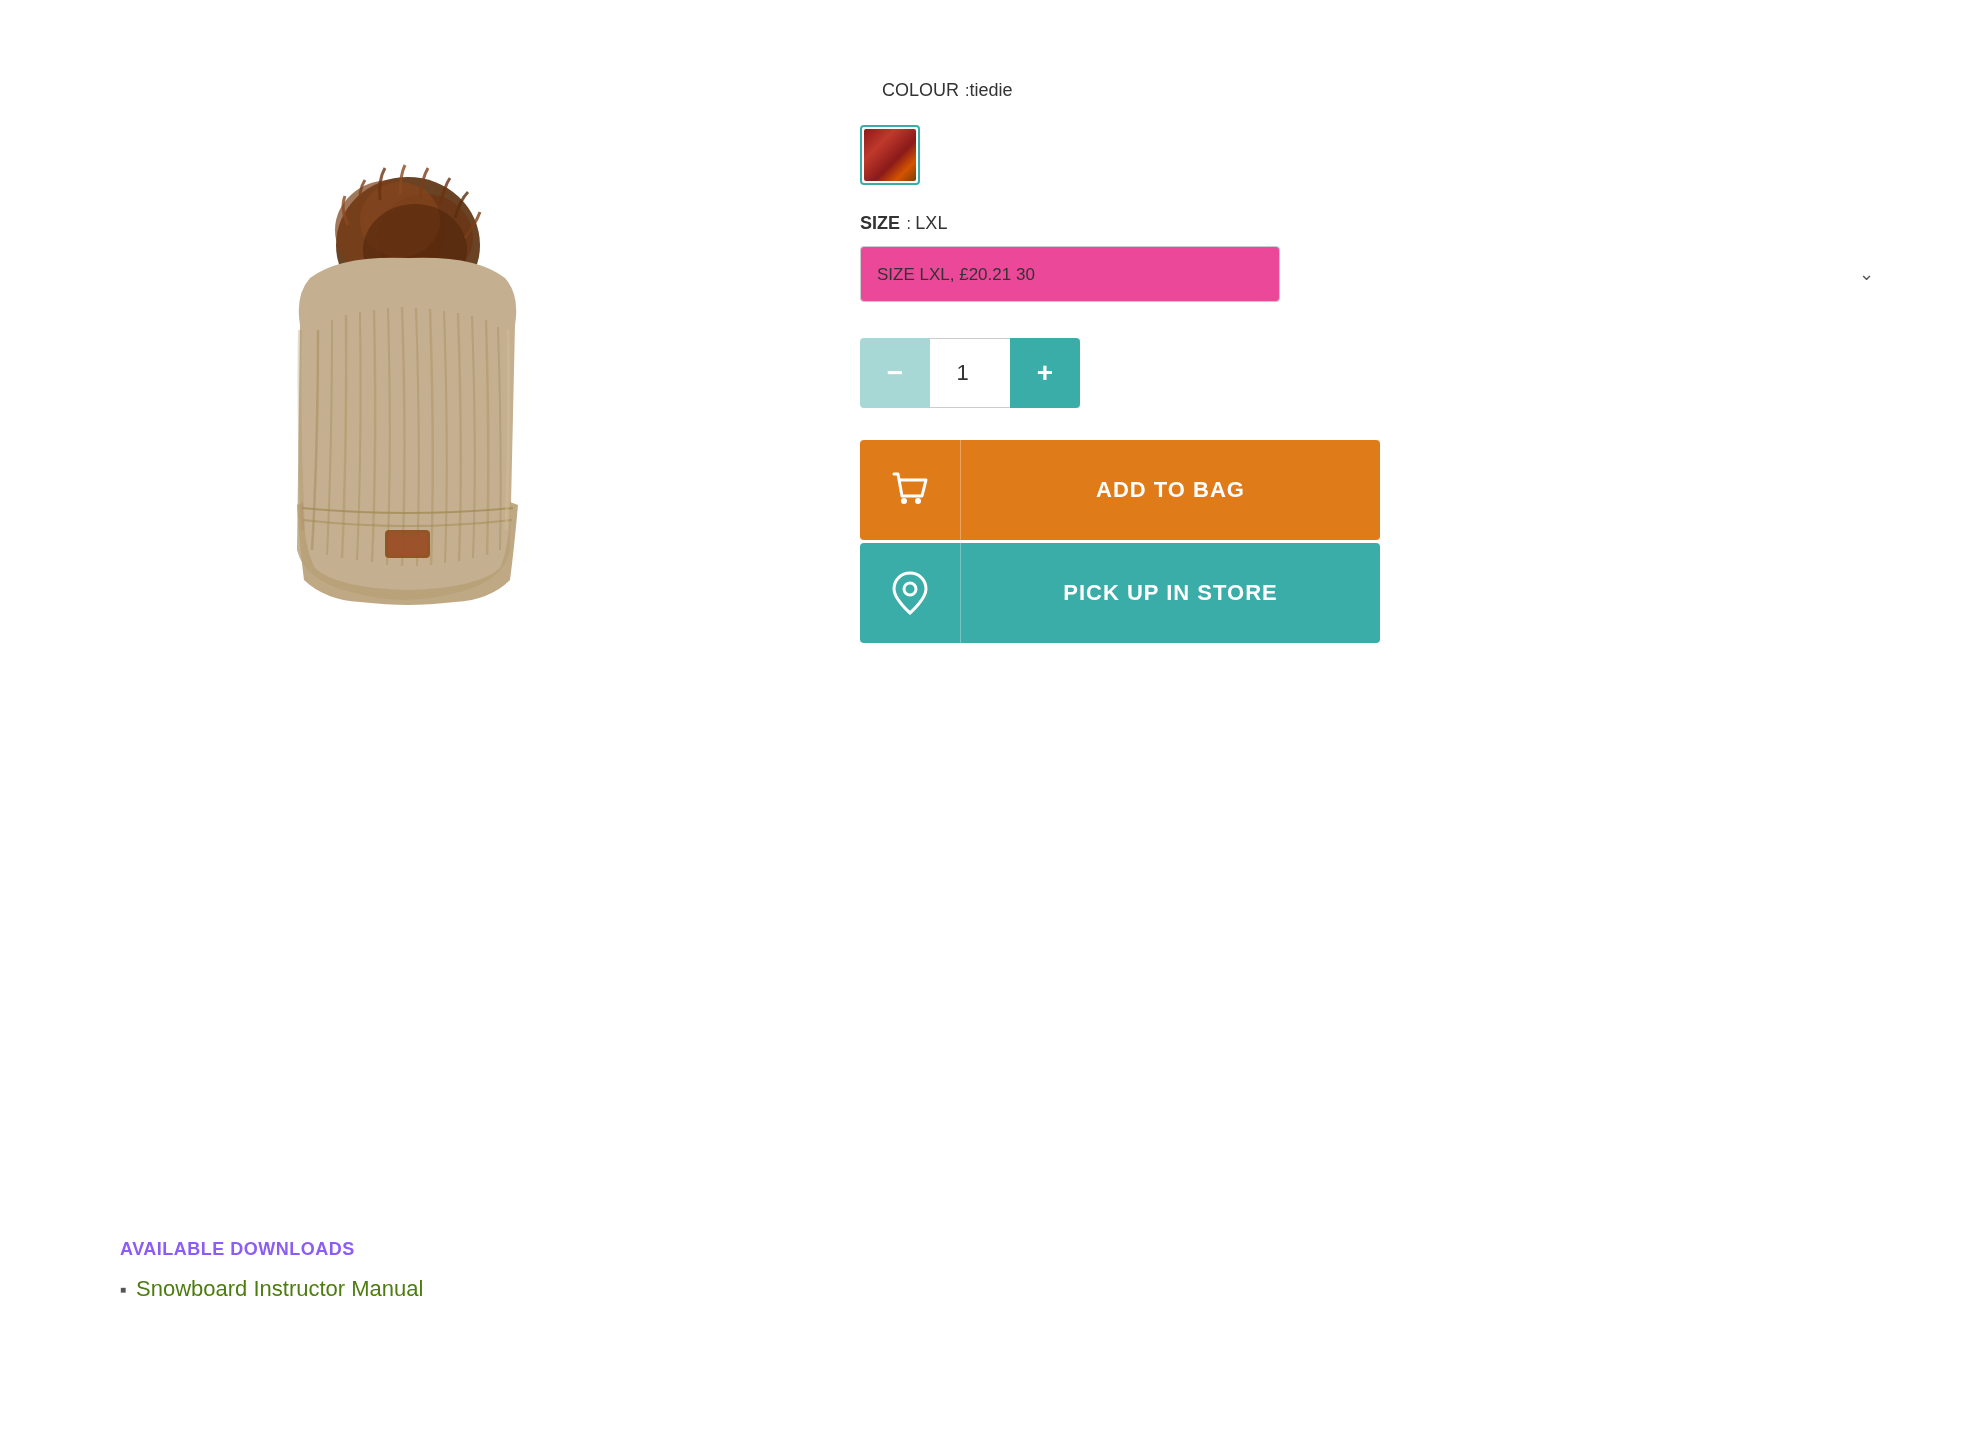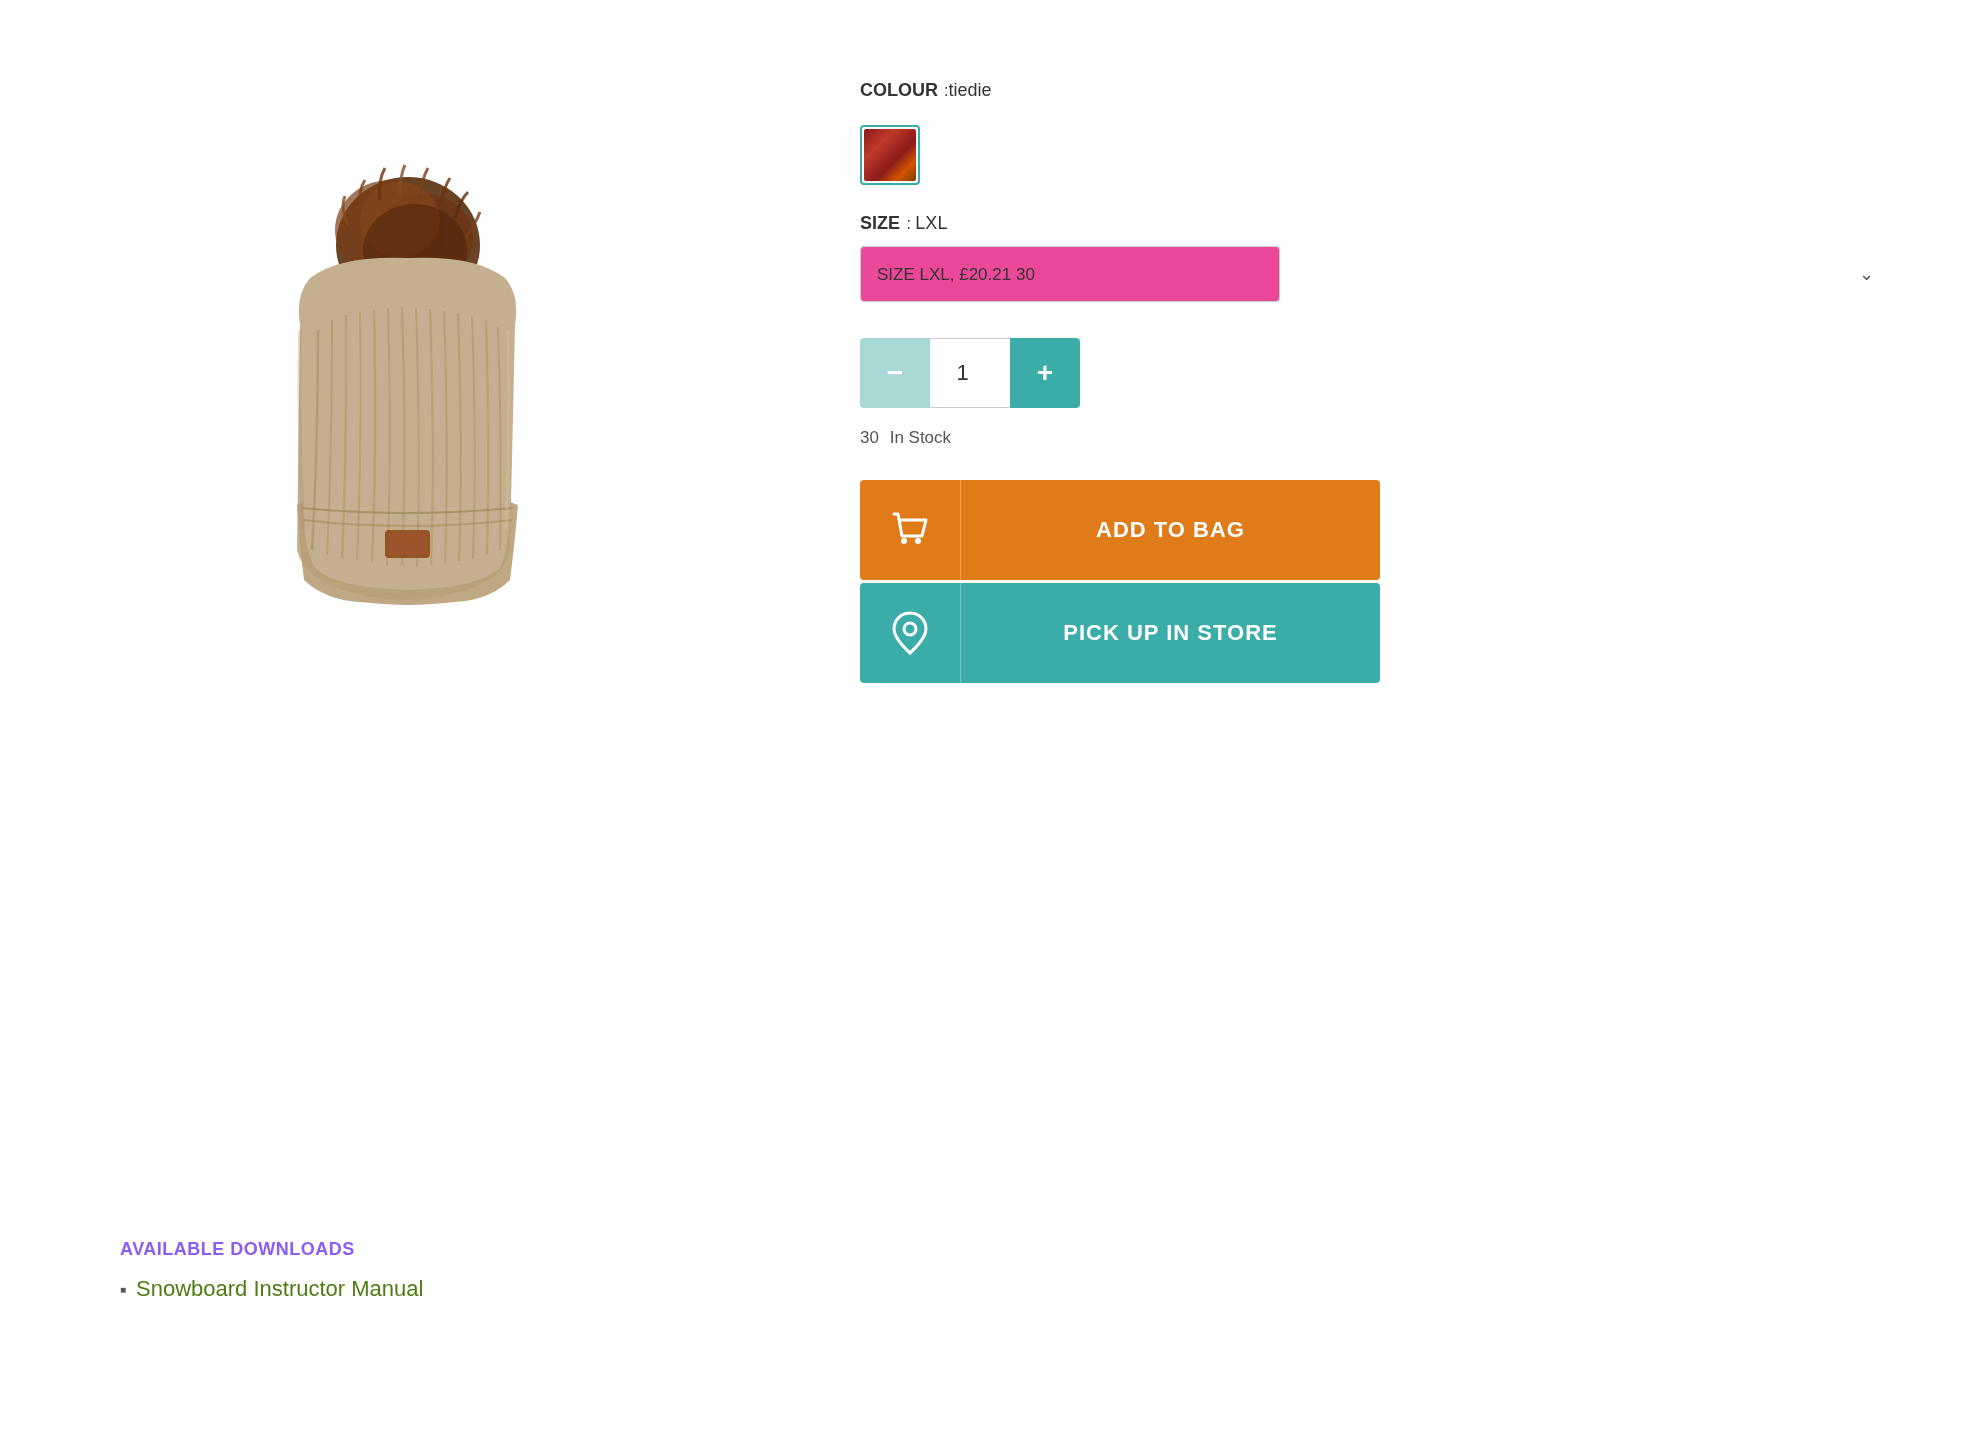--- a/index.html
+++ b/index.html
@@ -38,23 +38,24 @@
     .product-details-section {
       flex: 1;
       padding: 40px 80px 40px 60px;
     }
     .colour-row {
       display: flex;
       align-items: center;
       margin-bottom: 24px;
     }
     .colour-label {
-      font-weight: bold;
+      font-weight: normal;
       font-size: 18px;
       margin-right: 6px;
+      margin-left: 22px;
     }
     .colour-value {
       font-size: 18px;
       color: #333;
       margin-right: 16px;
     }
     .colour-swatch-container {
       display: flex;
       gap: 8px;
       margin-top: 12px;
@@ -345,24 +346,20 @@
       <div class="quantity-row">
         <button class="qty-btn qty-btn-minus">
           <span>−</span>
         </button>
         <input class="qty-input" type="number" value="1" min="1" style="">
         <button class="qty-btn qty-btn-plus">
           <span>+</span>
         </button>
       </div>
 
-      <div class="stock-row">
-        <span class="stock-count">30</span>
-        <span>In Stock</span>
-      </div>
 
       <div class="add-to-bag-row">
         <button class="cart-icon-btn">
           <svg width="44" height="44" viewBox="0 0 44 44" fill="none">
             <path d="M6 6 L10 6 L14 28 L34 28 L38 12 L12 12" stroke="white" stroke-width="3" stroke-linecap="round" stroke-linejoin="round" fill="none"></path>
             <circle cx="16" cy="33" r="3" fill="white"></circle>
             <circle cx="30" cy="33" r="3" fill="white"></circle>
           </svg>
         </button>
         <button class="add-to-bag-btn">ADD TO BAG</button>

